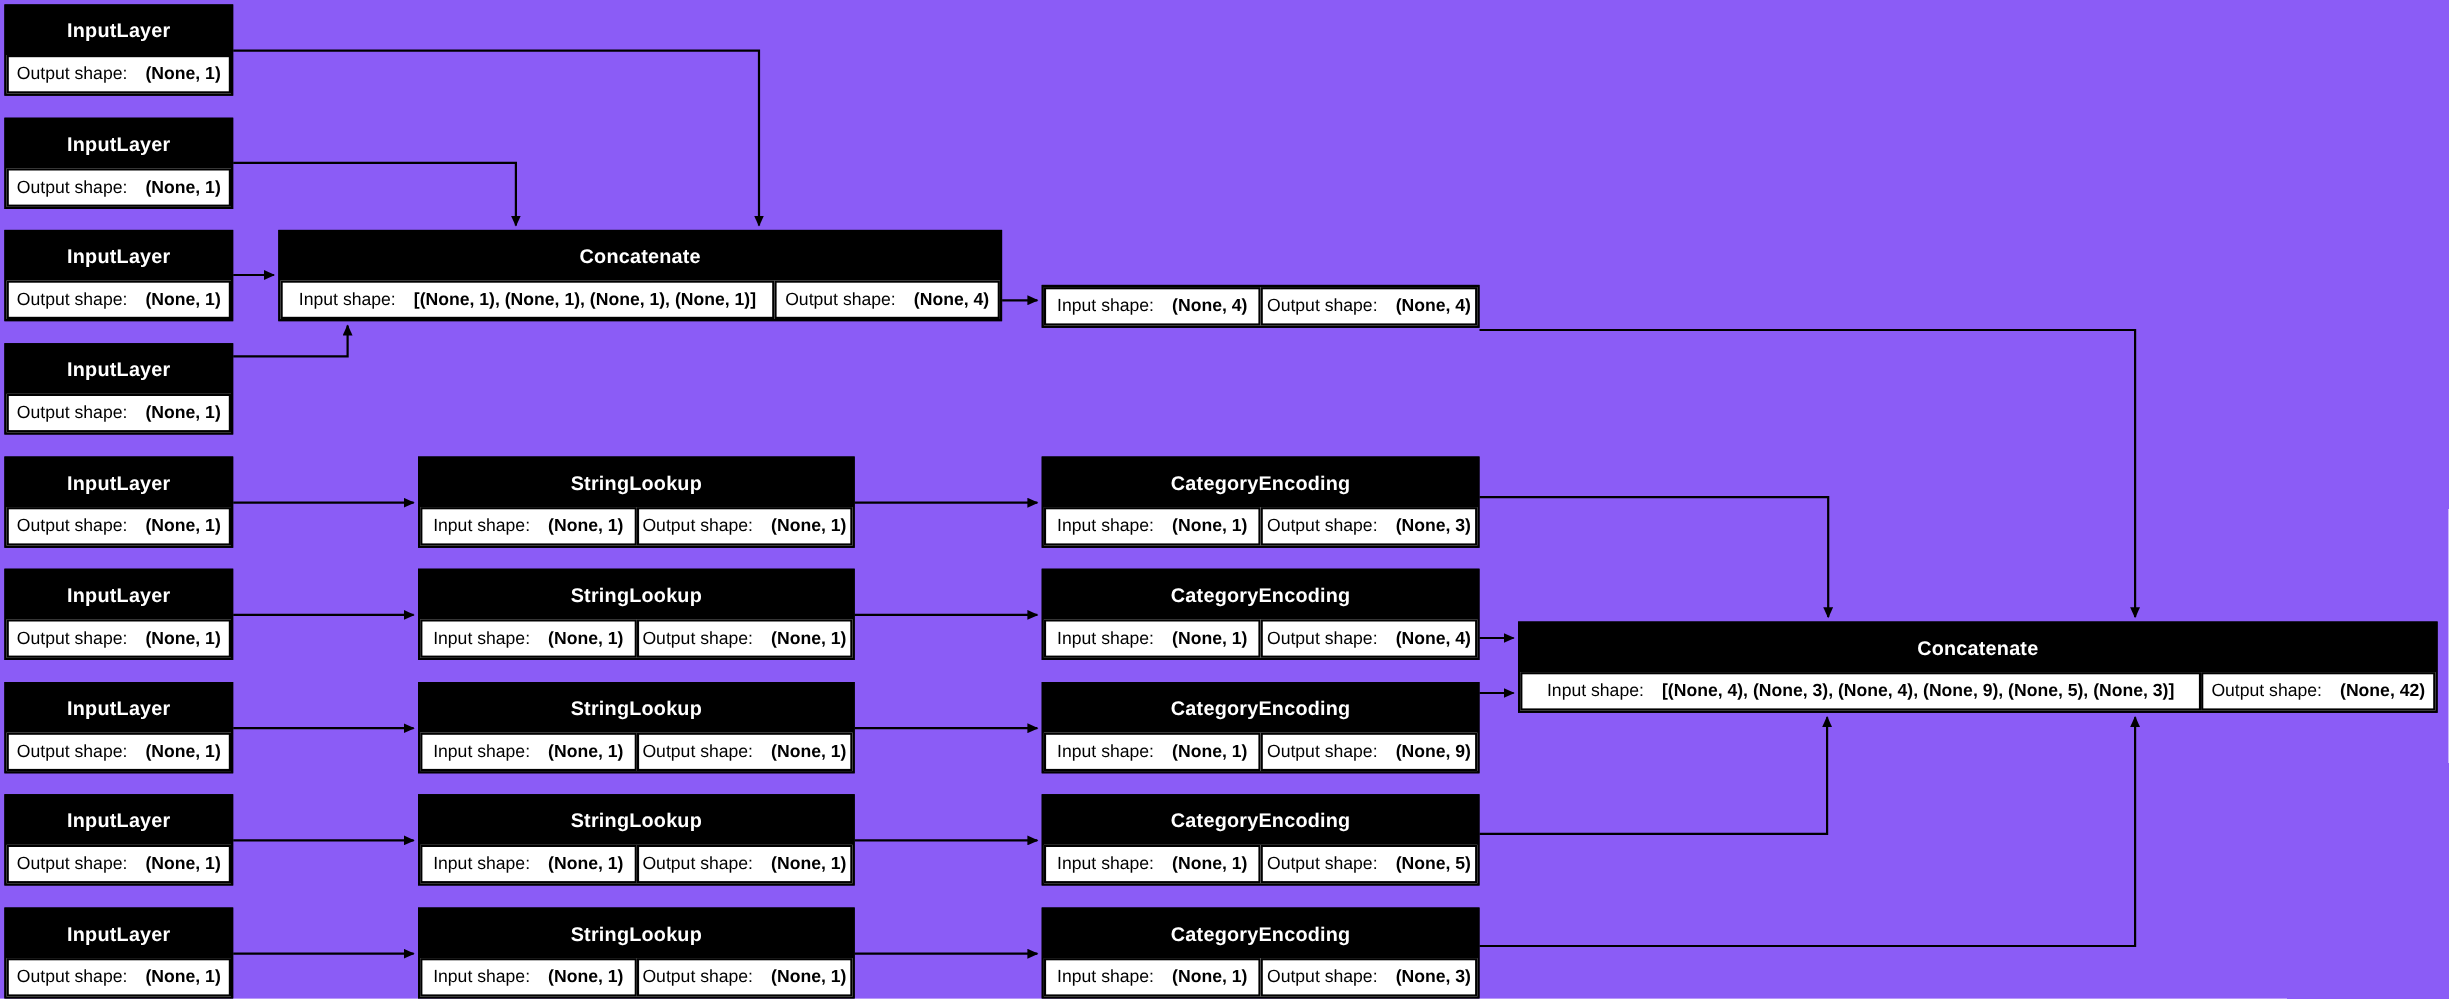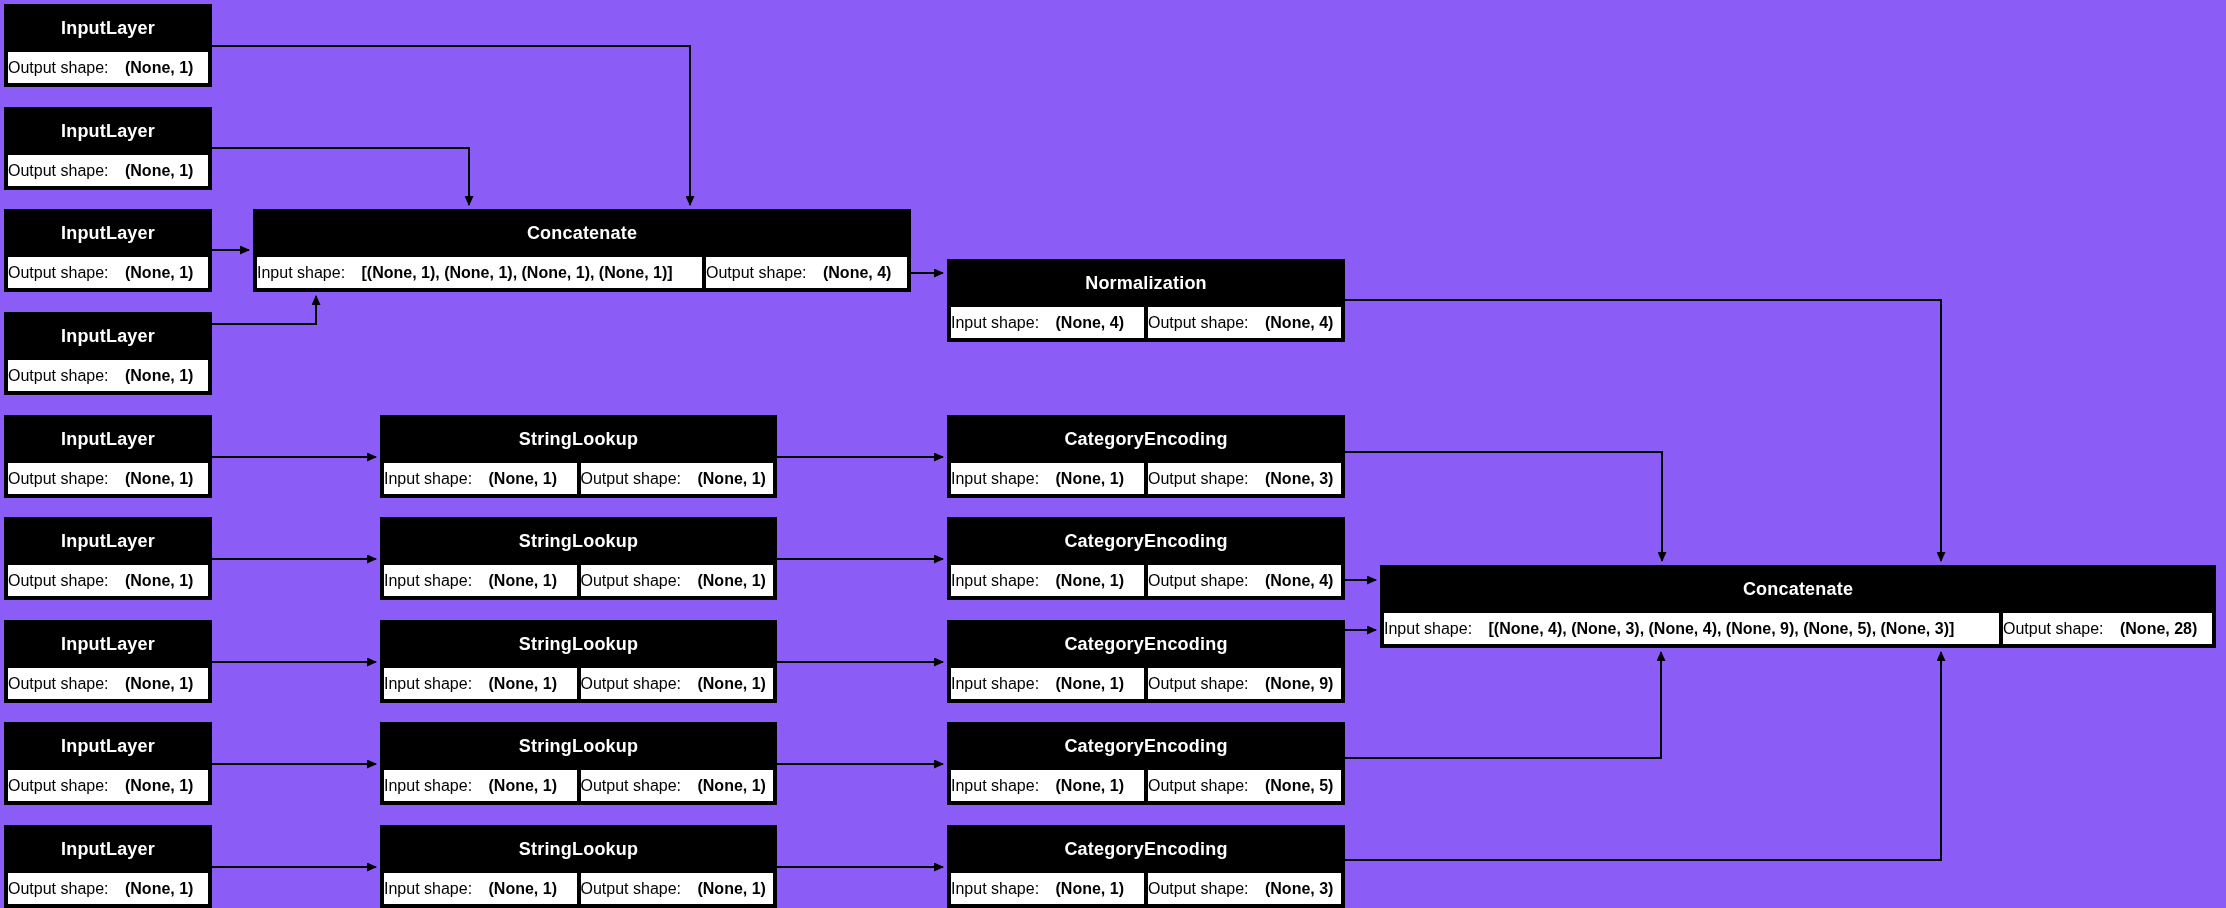--- a/index.html
+++ b/index.html
@@ -21,21 +21,21 @@
   .hdr {
     height:44px;
     display:flex; align-items:center; justify-content:center;
     color:#fff; font-weight:bold; font-size:18px;
     letter-spacing:0.2px;
   }
   .nbody { display:flex; height:35px; }
   .cell {
     background:#fff; color:#000;
     border:2px solid #000; box-sizing:border-box;
-    display:flex; align-items:center; 
+    display:flex; align-items:center; justify-content:center;
     white-space:pre; font-size:16px;
     flex:1 1 0; overflow:hidden;
   }
   .cell .val { font-weight:bold;margin-left:12px; }
 </style>
 </head>
 <body>
 
 <div class="canvas">
 
@@ -103,21 +103,20 @@
 
   <div class="node" style="left:253px;top:209px;width:658px;">
     <div class="hdr">Concatenate</div>
     <div class="nbody">
       <div class="cell" style="flex:0 0 449px;"><span>Input shape: </span><span class="val">[(None, 1), (None, 1), (None, 1), (None, 1)]</span></div>
       <div class="cell"><span>Output shape: </span><span class="val">(None, 4)</span></div>
     </div>
   </div>
 
   <div class="node" style="left:947px;top:259px;width:398px;">
-    <div class="hdr">Normalization</div>
     <div class="nbody">
       <div class="cell"><span>Input shape: </span><span class="val">(None, 4)</span></div>
       <div class="cell"><span>Output shape: </span><span class="val">(None, 4)</span></div>
     </div>
   </div>
 
   <div class="node" style="left:4px;top:415px;width:208px;">
     <div class="hdr">InputLayer</div>
     <div class="nbody">
         <div class="cell"><span>Output shape: </span><span class="val">(None, 1)</span></div>
@@ -229,17 +228,17 @@
     <div class="nbody">
       <div class="cell"><span>Input shape: </span><span class="val">(None, 1)</span></div>
       <div class="cell"><span>Output shape: </span><span class="val">(None, 3)</span></div>
     </div>
   </div>
 
   <div class="node" style="left:1380px;top:565px;width:836px;">
     <div class="hdr">Concatenate</div>
     <div class="nbody">
       <div class="cell" style="flex:0 0 619px;"><span>Input shape: </span><span class="val">[(None, 4), (None, 3), (None, 4), (None, 9), (None, 5), (None, 3)]</span></div>
-      <div class="cell"><span>Output shape: </span><span class="val">(None, 28)</span></div>
+      <div class="cell"><span>Output shape: </span><span class="val">(None, 42)</span></div>
     </div>
   </div>
 
 </div>
 
 </body></html>

